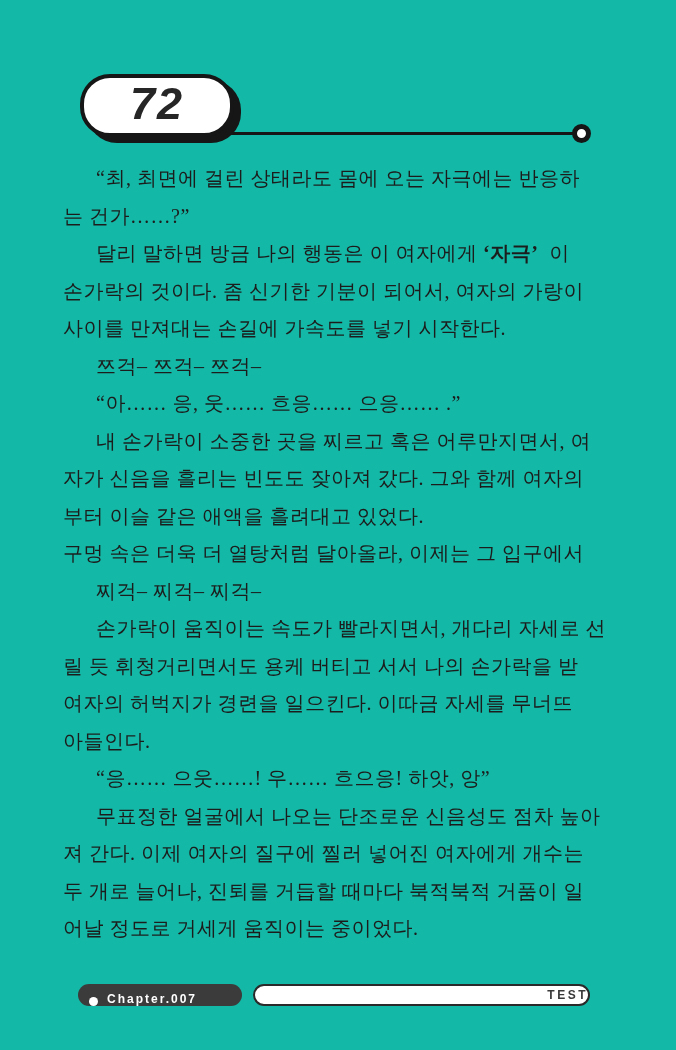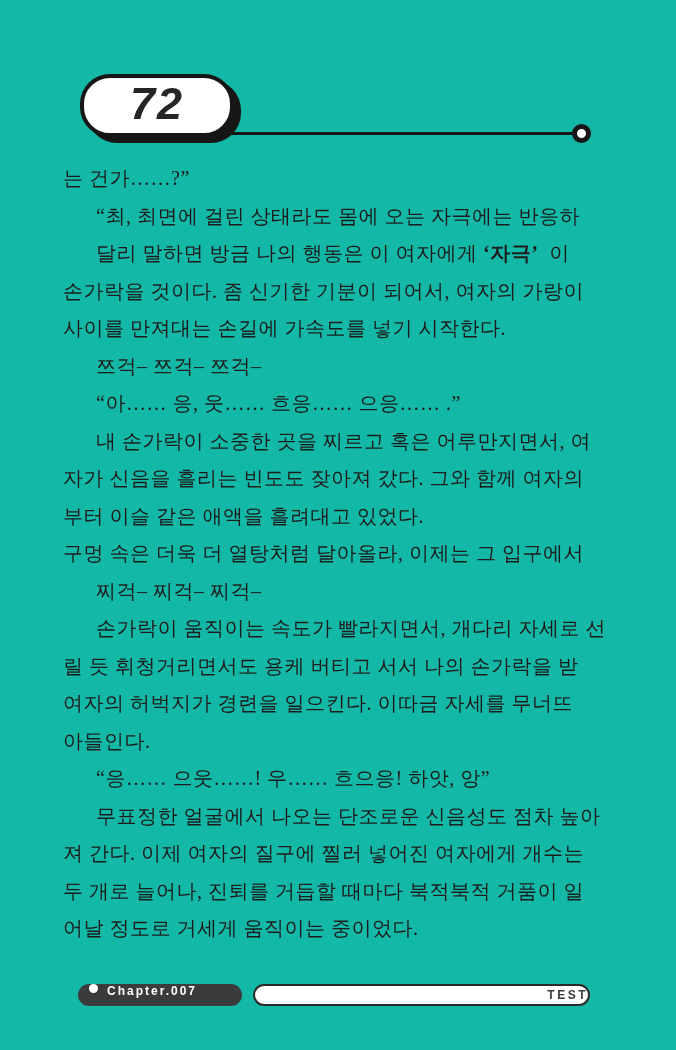--- a/index.html
+++ b/index.html
@@ -81,21 +81,21 @@
   .chapter-pill {
     position: absolute;
     left: 78px;
     top: 984px;
     width: 164px;
     height: 22px;
     background: #3b3b3b;
     border-radius: 12px;
     color: #ffffff;
     display: flex;
-    align-items: flex-start;
+    align-items: flex-end;
     font-family: "Liberation Sans", sans-serif;
     font-size: 12px;
     font-weight: bold;
     letter-spacing: 2px;
     box-sizing: border-box;
   }
   .chapter-pill .bullet {
     width: 9px;
     height: 9px;
     background: #ffffff;
@@ -129,24 +129,24 @@
 
 <div class="page">
 
   <div class="header-rule"></div>
   <div class="header-ring"></div>
   <div class="page-badge">
     <span class="num">72</span>
   </div>
 
   <div class="body-text">
+      <div class="line indent"><span>“최, 최면에 걸린 상태라도 몸에 오는 자극에는 반응하</span></div>
       <div class="line"><span>는 건가……?”</span></div>
-      <div class="line indent"><span>“최, 최면에 걸린 상태라도 몸에 오는 자극에는 반응하</span></div>
       <div class="line indent"><span>달리 말하면 방금 나의 행동은 이 여자에게 </span><span class="bold">‘자극’</span><span>  이</span></div>
-      <div class="line"><span>손가락을 것이다. 좀 신기한 기분이 되어서, 여자의 가랑이</span></div>
+      <div class="line"><span>손가락의 것이다. 좀 신기한 기분이 되어서, 여자의 가랑이</span></div>
       <div class="line"><span>사이를 만져대는 손길에 가속도를 넣기 시작한다.</span></div>
       <div class="line indent"><span>쯔걱– 쯔걱– 쯔걱–</span></div>
       <div class="line indent"><span>“아…… 응, 웃…… 흐응…… 으응…… .”</span></div>
       <div class="line indent"><span>내 손가락이 소중한 곳을 찌르고 혹은 어루만지면서, 여</span></div>
       <div class="line"><span>자가 신음을 흘리는 빈도도 잦아져 갔다. 그와 함께 여자의</span></div>
       <div class="line"><span>부터 이슬 같은 애액을 흘려대고 있었다.</span></div>
       <div class="line"><span>구멍 속은 더욱 더 열탕처럼 달아올라, 이제는 그 입구에서</span></div>
       <div class="line indent"><span>찌걱– 찌걱– 찌걱–</span></div>
       <div class="line indent"><span>손가락이 움직이는 속도가 빨라지면서, 개다리 자세로 선</span></div>
       <div class="line"><span>릴 듯 휘청거리면서도 용케 버티고 서서 나의 손가락을 받</span></div>

